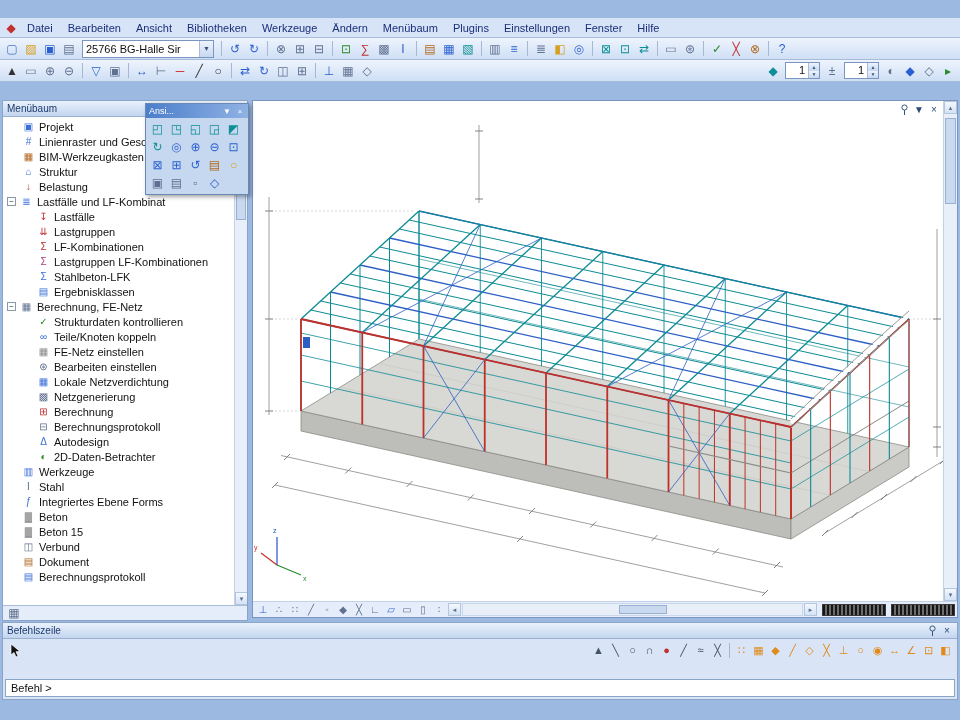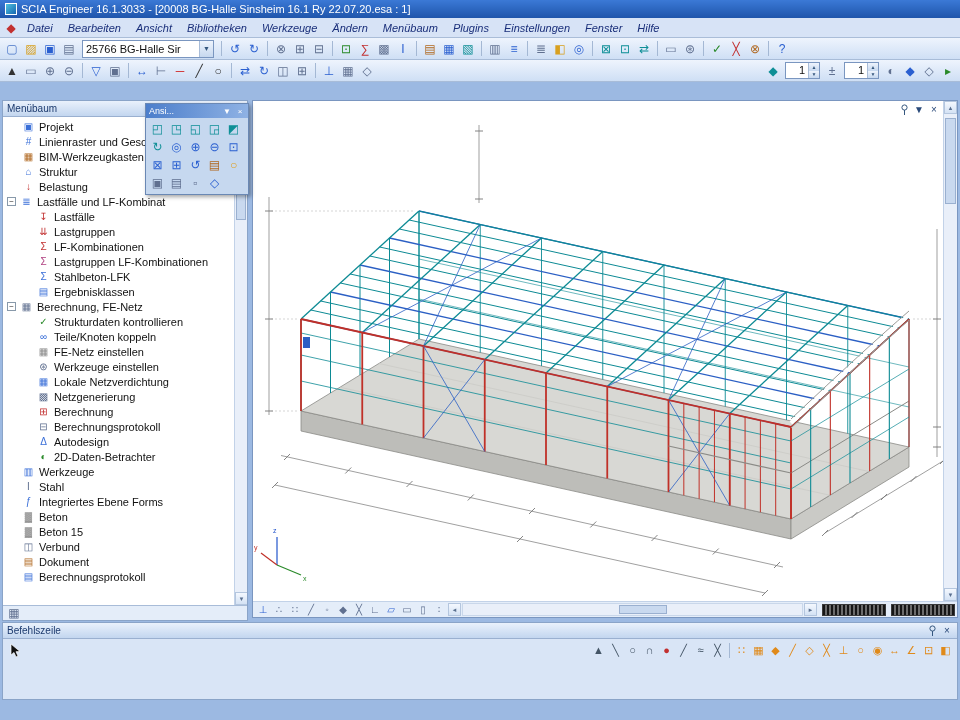--- a/index.html
+++ b/index.html
@@ -4,21 +4,21 @@
 <style>
   *{margin:0;padding:0;box-sizing:border-box;}
   html,body{width:960px;height:720px;overflow:hidden;}
   body{font-family:"Liberation Sans",sans-serif;background:#9cb9e2;font-size:11px;color:#111;}
   #app{position:relative;width:960px;height:720px;background:#9cb9e2;}
 
   .titlebar{position:absolute;top:0;left:0;right:0;height:18px;background:linear-gradient(#3b79d6,#1f55ab);color:#fff;display:flex;align-items:center;gap:4px;padding:0 5px;font-size:11px;}
   .app-ico{width:12px;height:12px;background:linear-gradient(135deg,#4fc3e0,#1565b0);border:1px solid #fff;flex:none;}
 
   .menubar{position:absolute;top:18px;left:0;right:0;height:20px;background:#d7e3f6;border-bottom:1px solid #aabdd8;display:flex;align-items:center;padding:0 2px;color:#1a2f7a;}
-  .menu-item{padding:2px 7px;cursor:default;font-style:italic;}
+  .menu-item{padding:2px 7px;cursor:default;}
 
   .toolbar{position:absolute;left:0;right:0;height:22px;background:linear-gradient(#eef4fd,#cfdff5);border-bottom:1px solid #a8bcd8;display:flex;align-items:center;padding:0 3px;gap:1px;}
   #toolbar1{top:38px;} #toolbar2{top:60px;}
   .icon-row{display:flex;align-items:center;gap:1px;}
   .tb-icon{width:18px;height:18px;display:inline-flex;align-items:center;justify-content:center;font-size:12px;flex:none;cursor:default;}
   .tb-sep{width:1px;height:15px;background:#a4b8d4;margin:0 3px;flex:none;}
   .filler{flex:1;}
   .combo{display:flex;align-items:center;background:#fff;border:1px solid #7a96c0;height:18px;width:132px;padding-left:3px;margin:0 3px;flex:none;}
   .combo-text{flex:1;white-space:nowrap;overflow:hidden;font-size:11px;}
   .combo-btn{width:14px;height:16px;background:linear-gradient(#eef4fd,#c6d8ef);border-left:1px solid #a8bcd8;display:flex;align-items:center;justify-content:center;font-size:7px;color:#35577e;}
@@ -72,24 +72,20 @@
 
   .statusbar{position:absolute;left:0;right:0;bottom:0;height:18px;background:#c7d9f0;border-top:1px solid #9ab0d0;display:flex;align-items:center;gap:3px;padding:0 3px;font-size:10px;color:#223;}
   .sb-seg{background:#dde8f7;border:1px solid #a8bcd8;height:14px;display:flex;align-items:center;padding:0 7px;white-space:nowrap;}
   .sb-wide{width:168px;}
 </style>
 </head>
 <body>
 
 <div id="app">
 
-  <div class="titlebar">
-    <span class="app-ico"></span>
-    <span>SCIA Engineer 16.1.3033 - [20008 BG-Halle Sinsheim 16.1 Ry 22.07.20.esa : 1]</span>
-  </div>
 
   <div class="menubar">
     <span class="icon-row">
         <span class="tb-icon" style="color: rgb(194, 48, 48);">◆</span>
       </span>
     <span class="icon-row">
         <span class="menu-item">Datei</span>
         <span class="menu-item">Bearbeiten</span>
         <span class="menu-item">Ansicht</span>
         <span class="menu-item">Bibliotheken</span>
@@ -299,21 +295,21 @@
             <span class="tree-label">Teile/Knoten koppeln</span>
           </div>
           <div class="tree-row" style="padding-left: 19px;">
             <span class="tree-exp-sp"></span>
             <span class="tree-ico" style="color: rgb(136, 136, 136);">▦</span>
             <span class="tree-label">FE-Netz einstellen</span>
           </div>
           <div class="tree-row" style="padding-left: 19px;">
             <span class="tree-exp-sp"></span>
             <span class="tree-ico" style="color: rgb(96, 112, 144);">⊛</span>
-            <span class="tree-label">Werkzeuge einstellen</span>
+            <span class="tree-label">Bearbeiten einstellen</span>
           </div>
           <div class="tree-row" style="padding-left: 19px;">
             <span class="tree-exp-sp"></span>
             <span class="tree-ico" style="color: rgb(58, 111, 216);">▦</span>
             <span class="tree-label">Lokale Netzverdichtung</span>
           </div>
           <div class="tree-row" style="padding-left: 19px;">
             <span class="tree-exp-sp"></span>
             <span class="tree-ico" style="color: rgb(96, 112, 144);">▩</span>
             <span class="tree-label">Netzgenerierung</span>
@@ -637,17 +633,20 @@
           <span class="tb-icon" style="color: rgb(224, 138, 26);">◇</span>
           <span class="tb-icon" style="color: rgb(224, 138, 26);">╳</span>
           <span class="tb-icon" style="color: rgb(224, 138, 26);">⊥</span>
           <span class="tb-icon" style="color: rgb(224, 138, 26);">○</span>
           <span class="tb-icon" style="color: rgb(224, 138, 26);">◉</span>
           <span class="tb-icon" style="color: rgb(224, 138, 26);">↔</span>
           <span class="tb-icon" style="color: rgb(224, 138, 26);">∠</span>
           <span class="tb-icon" style="color: rgb(224, 138, 26);">⊡</span>
           <span class="tb-icon" style="color: rgb(224, 138, 26);">◧</span>
         </div>
+      <div class="cmd-input">
+        <span>Befehl &gt;</span>
+      </div>
     </div>
   </div>
 
 
 </div>
 
 </body></html>

